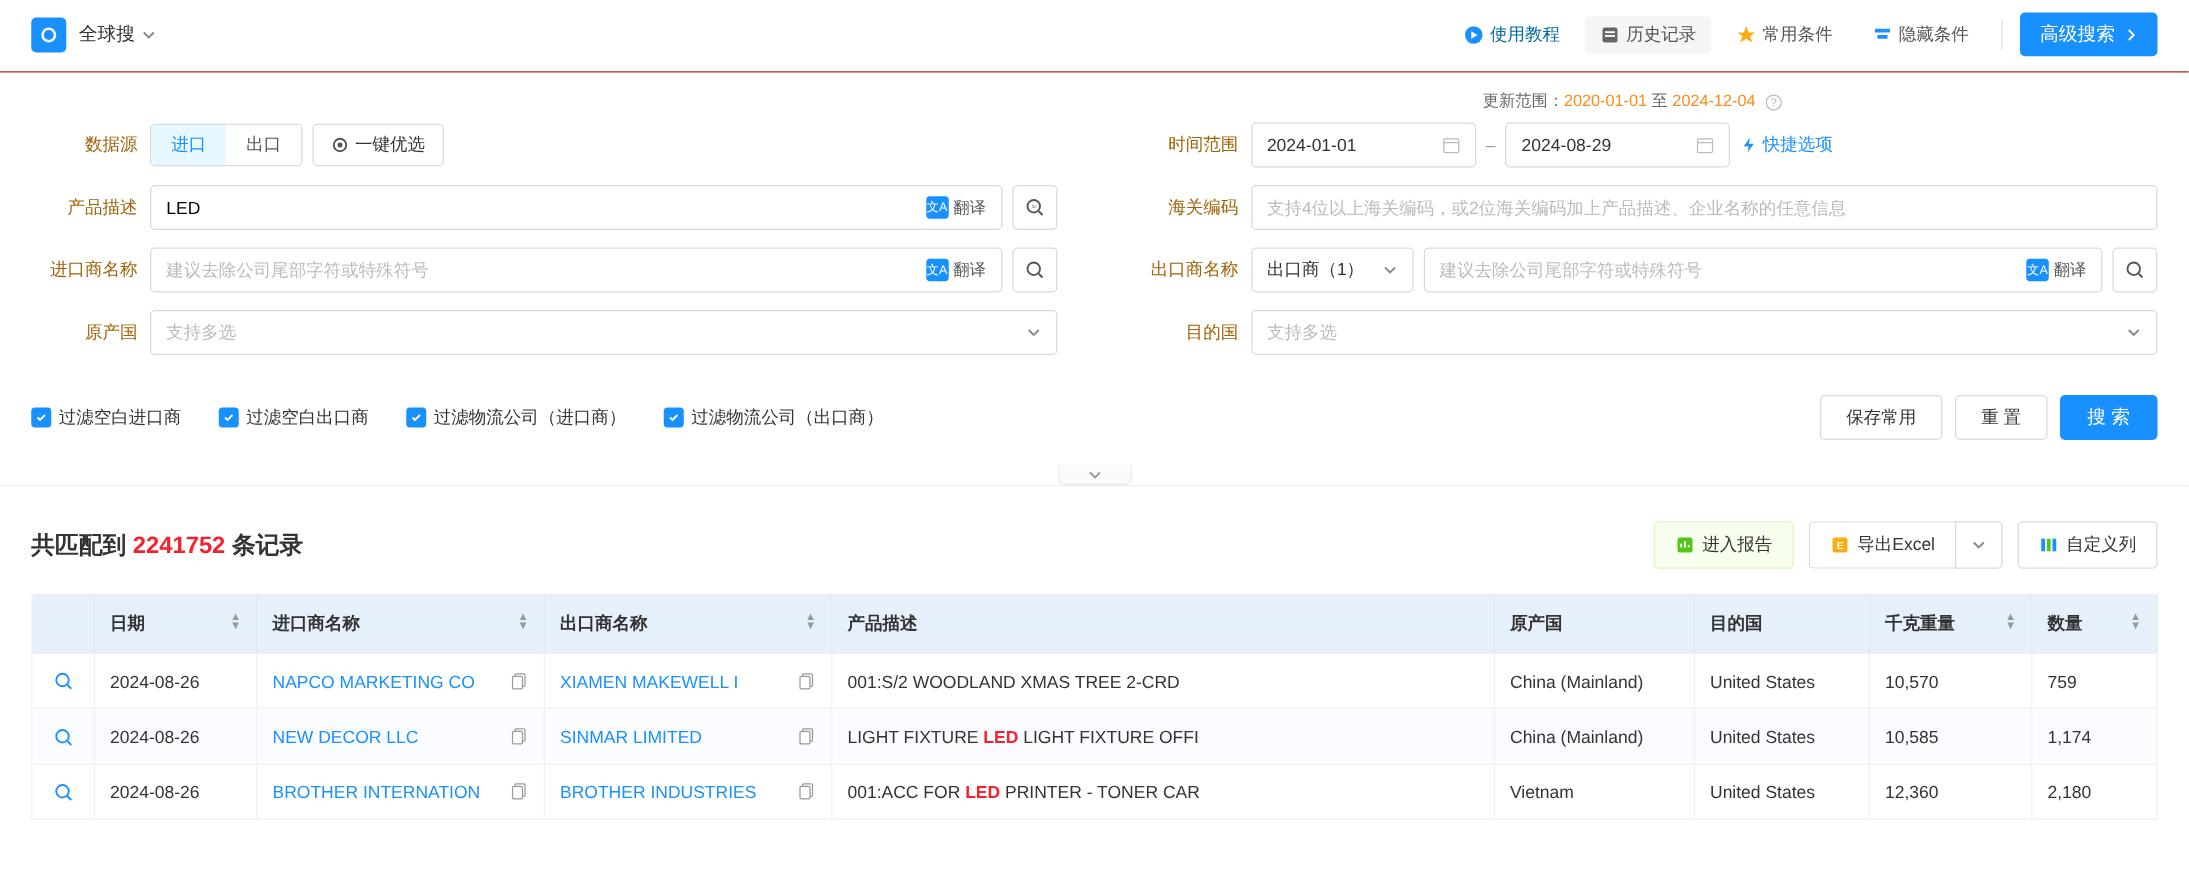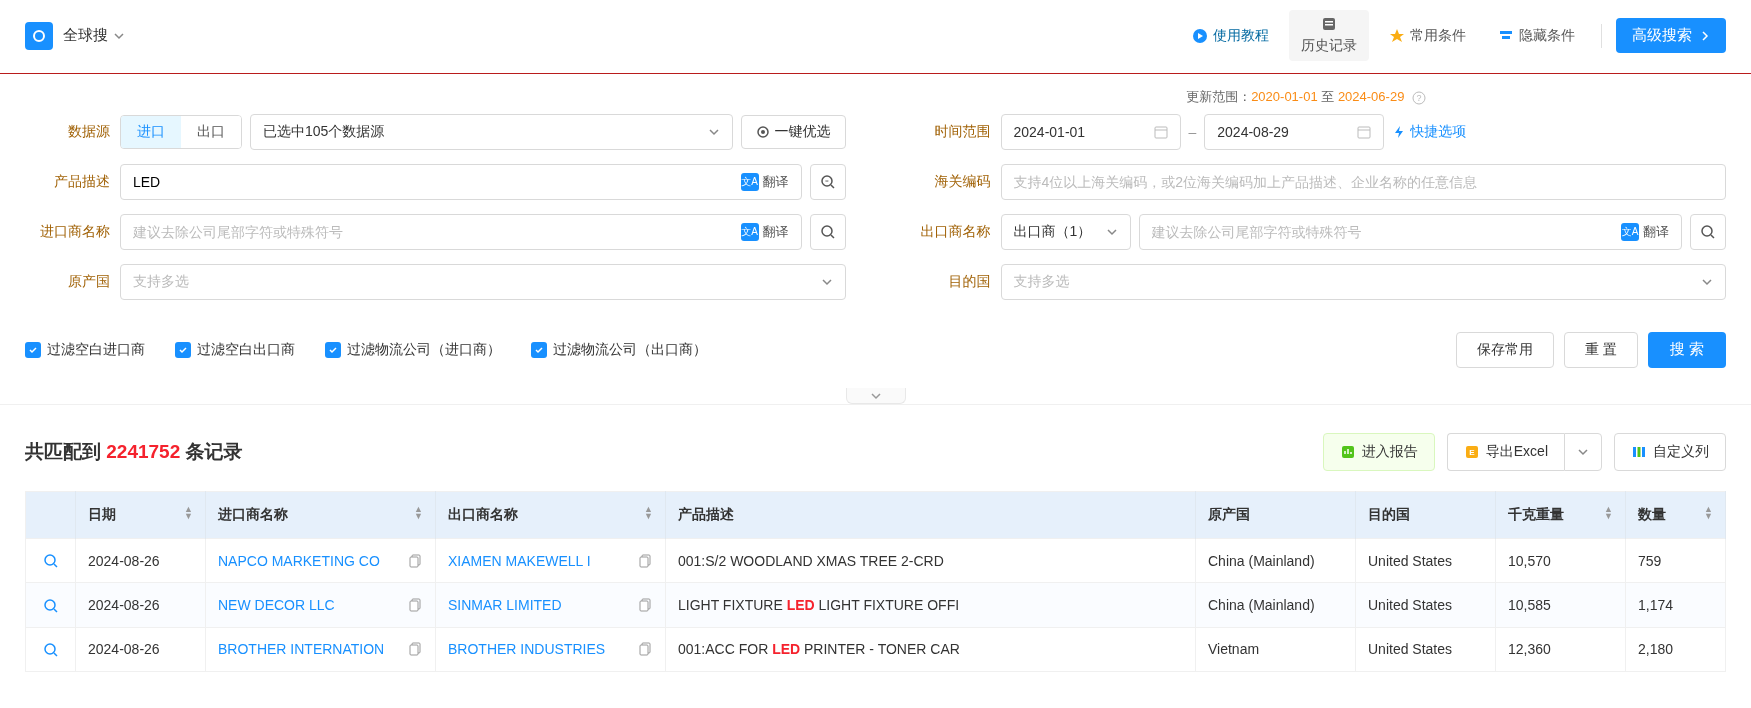--- a/index.html
+++ b/index.html
@@ -5,21 +5,21 @@
     * { box-sizing: border-box; margin: 0; padding: 0; }
     body { font-family: -apple-system, BlinkMacSystemFont, "Segoe UI", "PingFang SC", "Microsoft YaHei", sans-serif; font-size: 14px; color: #333; background: #fff; }
     
     .top-bar { display: flex; align-items: center; justify-content: space-between; padding: 10px 25px 12px; border-bottom: 1px solid #b91c1c; }
     .top-left { display: flex; align-items: center; gap: 10px; }
     .logo-box { width: 28px; height: 28px; background: #1890ff; border-radius: 4px; display: flex; align-items: center; justify-content: center; }
     .global-search { display: flex; align-items: center; gap: 6px; font-size: 15px; }
     .top-right { display: flex; align-items: center; gap: 8px; }
     .top-link { display: flex; align-items: center; gap: 5px; padding: 6px 12px; border-radius: 4px; cursor: pointer; font-size: 14px; }
     .top-link.tutorial { color: #0369a1; justify-content: center; }
-    .top-link.history { background: #f5f5f5; color: #555; flex-direction: column; }
+    .top-link.history { background: #f5f5f5; color: #555; }
     .top-link.fav { color: #555; }
     .top-link.hidden-cond { color: #555; }
     .divider-v { width: 1px; height: 24px; background: #e0e0e0; margin: 0 6px; }
     .adv-search-btn { background: #1890ff; color: #fff; padding: 8px 16px; border-radius: 4px; display: flex; align-items: center; gap: 8px; cursor: pointer; font-size: 15px; }
     
     .search-form { padding: 14px 25px 20px; }
     .update-range { text-align: right; padding-right: 300px; font-size: 13px; color: #666; margin-bottom: 8px; }
     .update-range .date-orange { color: #fa8c16; font-weight: 500; }
     
     .form-row { display: flex; gap: 60px; margin-bottom: 14px; }
@@ -139,40 +139,34 @@
       <span>高级搜索</span>
       <svg width="10" height="10" viewBox="0 0 10 10">
           <path d="M3 1 L7 5 L3 9" fill="none" stroke="#fff" stroke-width="1.5"></path>
         </svg>
     </div>
   </div>
 </div>
 
 <div class="search-form">
   <div class="update-range">
-    <span>更新范围：</span><span class="date-orange">2020-01-01</span><span> 至 </span><span class="date-orange">2024-06-29</span>
+    <span>更新范围：</span><span class="date-orange">2020-01-01</span><span> 至 </span><span class="date-orange">2024-12-04</span>
     <svg width="14" height="14" viewBox="0 0 14 14" style="margin-left:4px;">
         <circle cx="7" cy="7" r="6" fill="none" stroke="#bbb" stroke-width="1"></circle>
         <text x="7" y="10" text-anchor="middle" font-size="9" fill="#bbb">?</text>
       </svg>
   </div>
 
   <div class="form-row">
     <div class="form-col">
       <div class="form-label">数据源</div>
       <div class="form-controls">
         <div class="btn-group">
           <div class="btn active">进口</div>
           <div class="btn">出口</div>
-        </div>
-        <div class="select-box">
-          <span>已选中105个数据源</span>
-          <svg width="12" height="12" viewBox="0 0 12 12">
-              <path d="M2 4 L6 8 L10 4" fill="none" stroke="#888" stroke-width="1.5"></path>
-            </svg>
         </div>
         <div class="opt-btn">
           <svg width="14" height="14" viewBox="0 0 14 14">
               <circle cx="7" cy="7" r="5" fill="none" stroke="#555" stroke-width="1.5"></circle>
               <circle cx="7" cy="7" r="2" fill="#555"></circle>
             </svg>
           <span>一键优选</span>
         </div>
       </div>
     </div>

